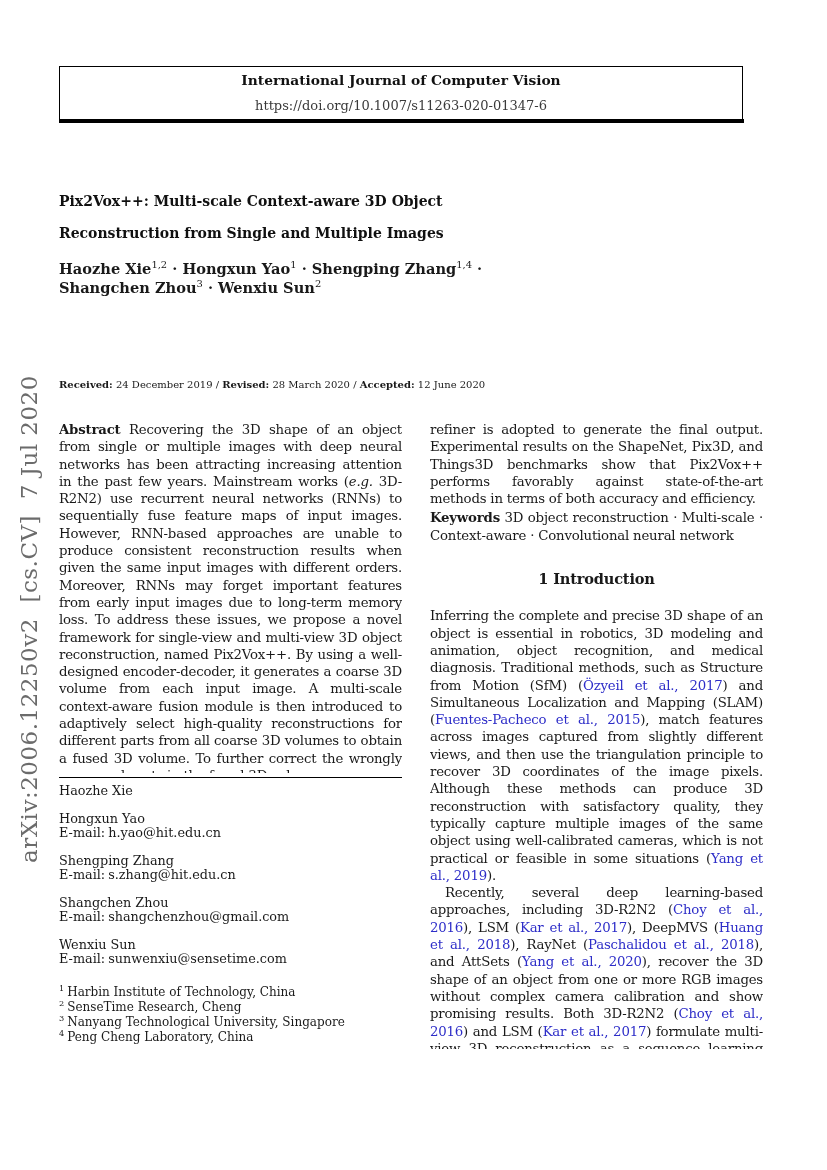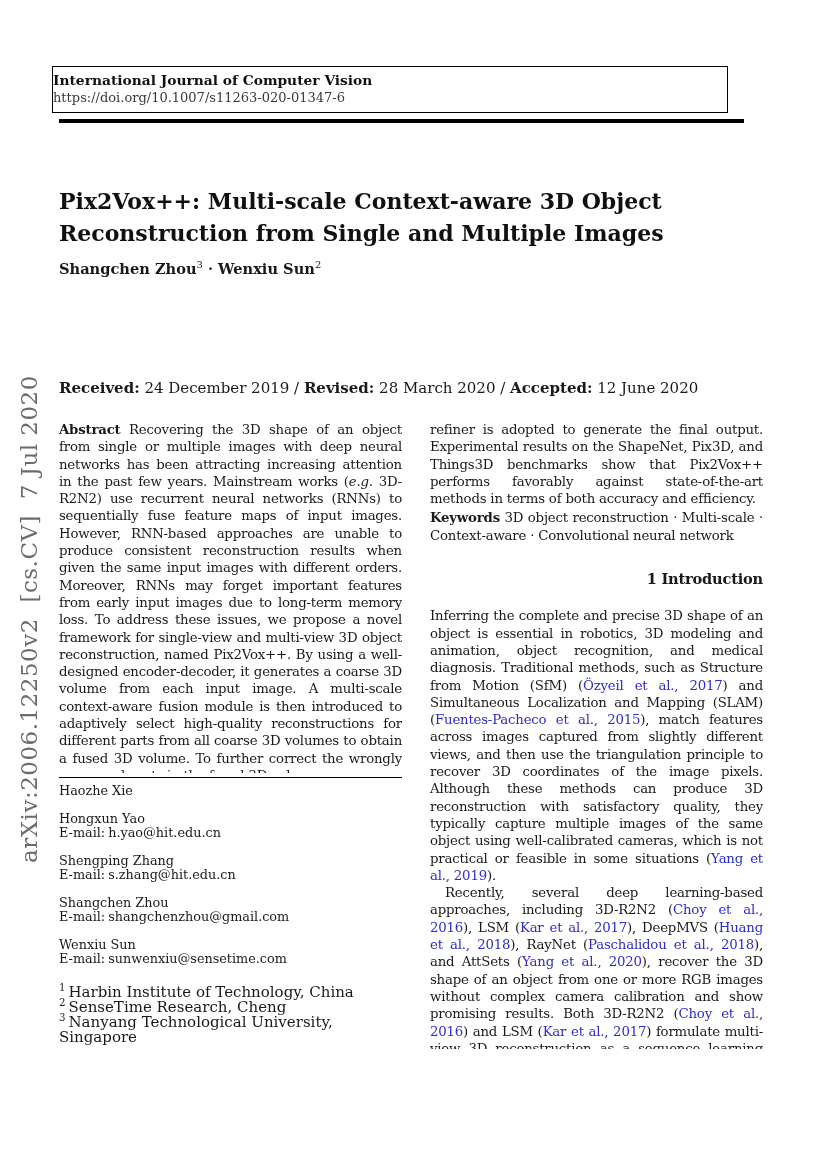--- a/index.html
+++ b/index.html
@@ -5,76 +5,77 @@
   html,body{margin:0;padding:0;background:#ffffff;}
   body{width:827px;height:1170px;position:relative;overflow:hidden;
        font-family:"DejaVu Serif", serif;color:#191919;}
   .abs{position:absolute;}
 
   
   #watermark{left:16px;top:863px;transform-origin:0 0;transform:rotate(-90deg);
     white-space:pre;font-size:23px;color:#6b6b6b;letter-spacing:0.5px;}
 
   
-  #header-box{left:52px;top:66px;width:666px;border:1.5px solid #000;padding:5px 8px 7px 0;}
+  #header-box{left:59px;top:66px;width:666px;border:1.5px solid #000;padding:5px 8px 7px 8px;text-align:center;}
   #journal-name{font-size:13.8px;font-weight:bold;color:#111;}
-  #journal-doi{font-size:13px;color:#3a3a3a;margin-top:2px;}
+  #journal-doi{font-size:13px;color:#3a3a3a;margin-top:10px;}
   #header-rule{left:59px;top:119px;width:685px;height:3.5px;background:#000;}
 
   
-  #title{left:59px;top:186px;width:660px;font-size:22px;font-weight:bold;
+  #title{left:59px;top:186px;width:660px;font-size:14px;font-weight:bold;
     line-height:31.5px;color:#101010;}
   #authors{left:59px;top:260px;width:560px;font-size:14.6px;line-height:18.5px;}
   #authors .seg-b{font-weight:bold;}
 
   
-  #dates{left:59px;top:379px;width:686px;font-size:15px;}
+  #dates{left:59px;top:379px;width:686px;font-size:10px;}
 
   sup{font-size:68%;line-height:0;vertical-align:super;font-weight:normal;}
 
   .seg-b{font-weight:bold;}
   .seg-i{font-style:italic;}
   .seg-link{color:#2d2dc8;}
 
   
   .col{font-size:13.3px;line-height:17.3px;text-align:justify;
        letter-spacing:-0.2px;overflow:hidden;}
   #left-col{left:59px;top:421px;width:343px;height:352px;}
   #right-col{left:430px;top:421px;width:333px;height:628px;}
 
   #right-col .kw{margin-top:2px;}
-  #right-col h2{font-size:14.6px;margin:26px 0 20px 0;text-align:right;letter-spacing:-0.2px;}
+  #right-col h2{font-size:14.6px;margin:26px 0 20px 0;text-align:center;letter-spacing:-0.2px;}
   #right-col .p2{text-indent:15px;}
 
   
   #footnote-rule{left:59px;top:777px;width:343px;border-top:1.2px solid #000;}
   #contacts{left:59px;top:784px;width:343px;font-size:12.8px;line-height:14.5px;}
   .contact{margin-bottom:13px;}
   .contact .email span{margin-right:3px;}
-  #affiliations{left:59px;top:985px;width:343px;font-size:15px;line-height:15px;}
+  #affiliations{left:59px;top:985px;width:343px;font-size:12px;line-height:15px;}
   .affil span.aff-text{margin-left:3px;}
 </style>
 </head>
 <body>
 
 <div id="watermark" class="abs">arXiv:2006.12250v2  [cs.CV]  7 Jul 2020</div>
 
 <div id="header-box" class="abs">
   <div id="journal-name">International Journal of Computer Vision</div>
   <div id="journal-doi">https://doi.org/10.1007/s11263-020-01347-6</div>
 </div>
 
 <div id="header-rule" class="abs"></div>
 
 <div id="title" class="abs">
   <div>Pix2Vox++: Multi-scale Context-aware 3D Object</div>
   <div>Reconstruction from Single and Multiple Images</div>
 </div>
 
 <div id="authors" class="abs">
+  <div><span class="seg-b">Haozhe Xie</span><sup>1,2</sup><span class="seg-b"> · </span><span class="seg-b">Hongxun Yao</span><sup>1</sup><span class="seg-b"> · </span><span class="seg-b">Shengping Zhang</span><sup>1,4</sup><span class="seg-b"> · </span></div>
   <div><span class="seg-b">Shangchen Zhou</span><sup>3</sup><span class="seg-b"> · </span><span class="seg-b">Wenxiu Sun</span><sup>2</sup></div>
 </div>
 
 <div id="dates" class="abs"><span class="seg-b">Received:</span><span> 24 December 2019 / </span><span class="seg-b">Revised:</span><span> 28 March 2020 / </span><span class="seg-b">Accepted:</span><span> 12 June 2020</span></div>
 
 <div id="left-col" class="abs col">
   <div><span class="seg-b">Abstract</span><span>  Recovering the 3D shape of an object from single or multiple images with deep neural networks has been attracting increasing attention in the past few years. Mainstream works (</span><span class="seg-i">e.g.</span><span> 3D-R2N2) use recurrent neural networks (RNNs) to sequentially fuse feature maps of input images. However, RNN-based approaches are unable to produce consistent reconstruction results when given the same input images with different orders. Moreover, RNNs may forget important features from early input images due to long-term memory loss. To address these issues, we propose a novel framework for single-view and multi-view 3D object reconstruction, named Pix2Vox++. By using a well-designed encoder-decoder, it generates a coarse 3D volume from each input image. A multi-scale context-aware fusion module is then introduced to adaptively select high-quality reconstructions for different parts from all coarse 3D volumes to obtain a fused 3D volume. To further correct the wrongly recovered parts in the fused 3D volume, a</span></div>
 </div>
 
 <div id="right-col" class="abs col">
@@ -106,13 +107,14 @@
   <div class="contact">
     <div>Wenxiu Sun</div>
     <div class="email"><span>E-mail:</span><span>sunwenxiu@sensetime.com</span></div>
   </div>
 </div>
 
 <div id="affiliations" class="abs">
   <div class="affil"><sup>1</sup><span class="aff-text">Harbin Institute of Technology, China</span></div>
   <div class="affil"><sup>2</sup><span class="aff-text">SenseTime Research, Cheng</span></div>
   <div class="affil"><sup>3</sup><span class="aff-text">Nanyang Technological University, Singapore</span></div>
+  <div class="affil"><sup>4</sup><span class="aff-text">Peng Cheng Laboratory, China</span></div>
 </div>
 
 </body></html>

